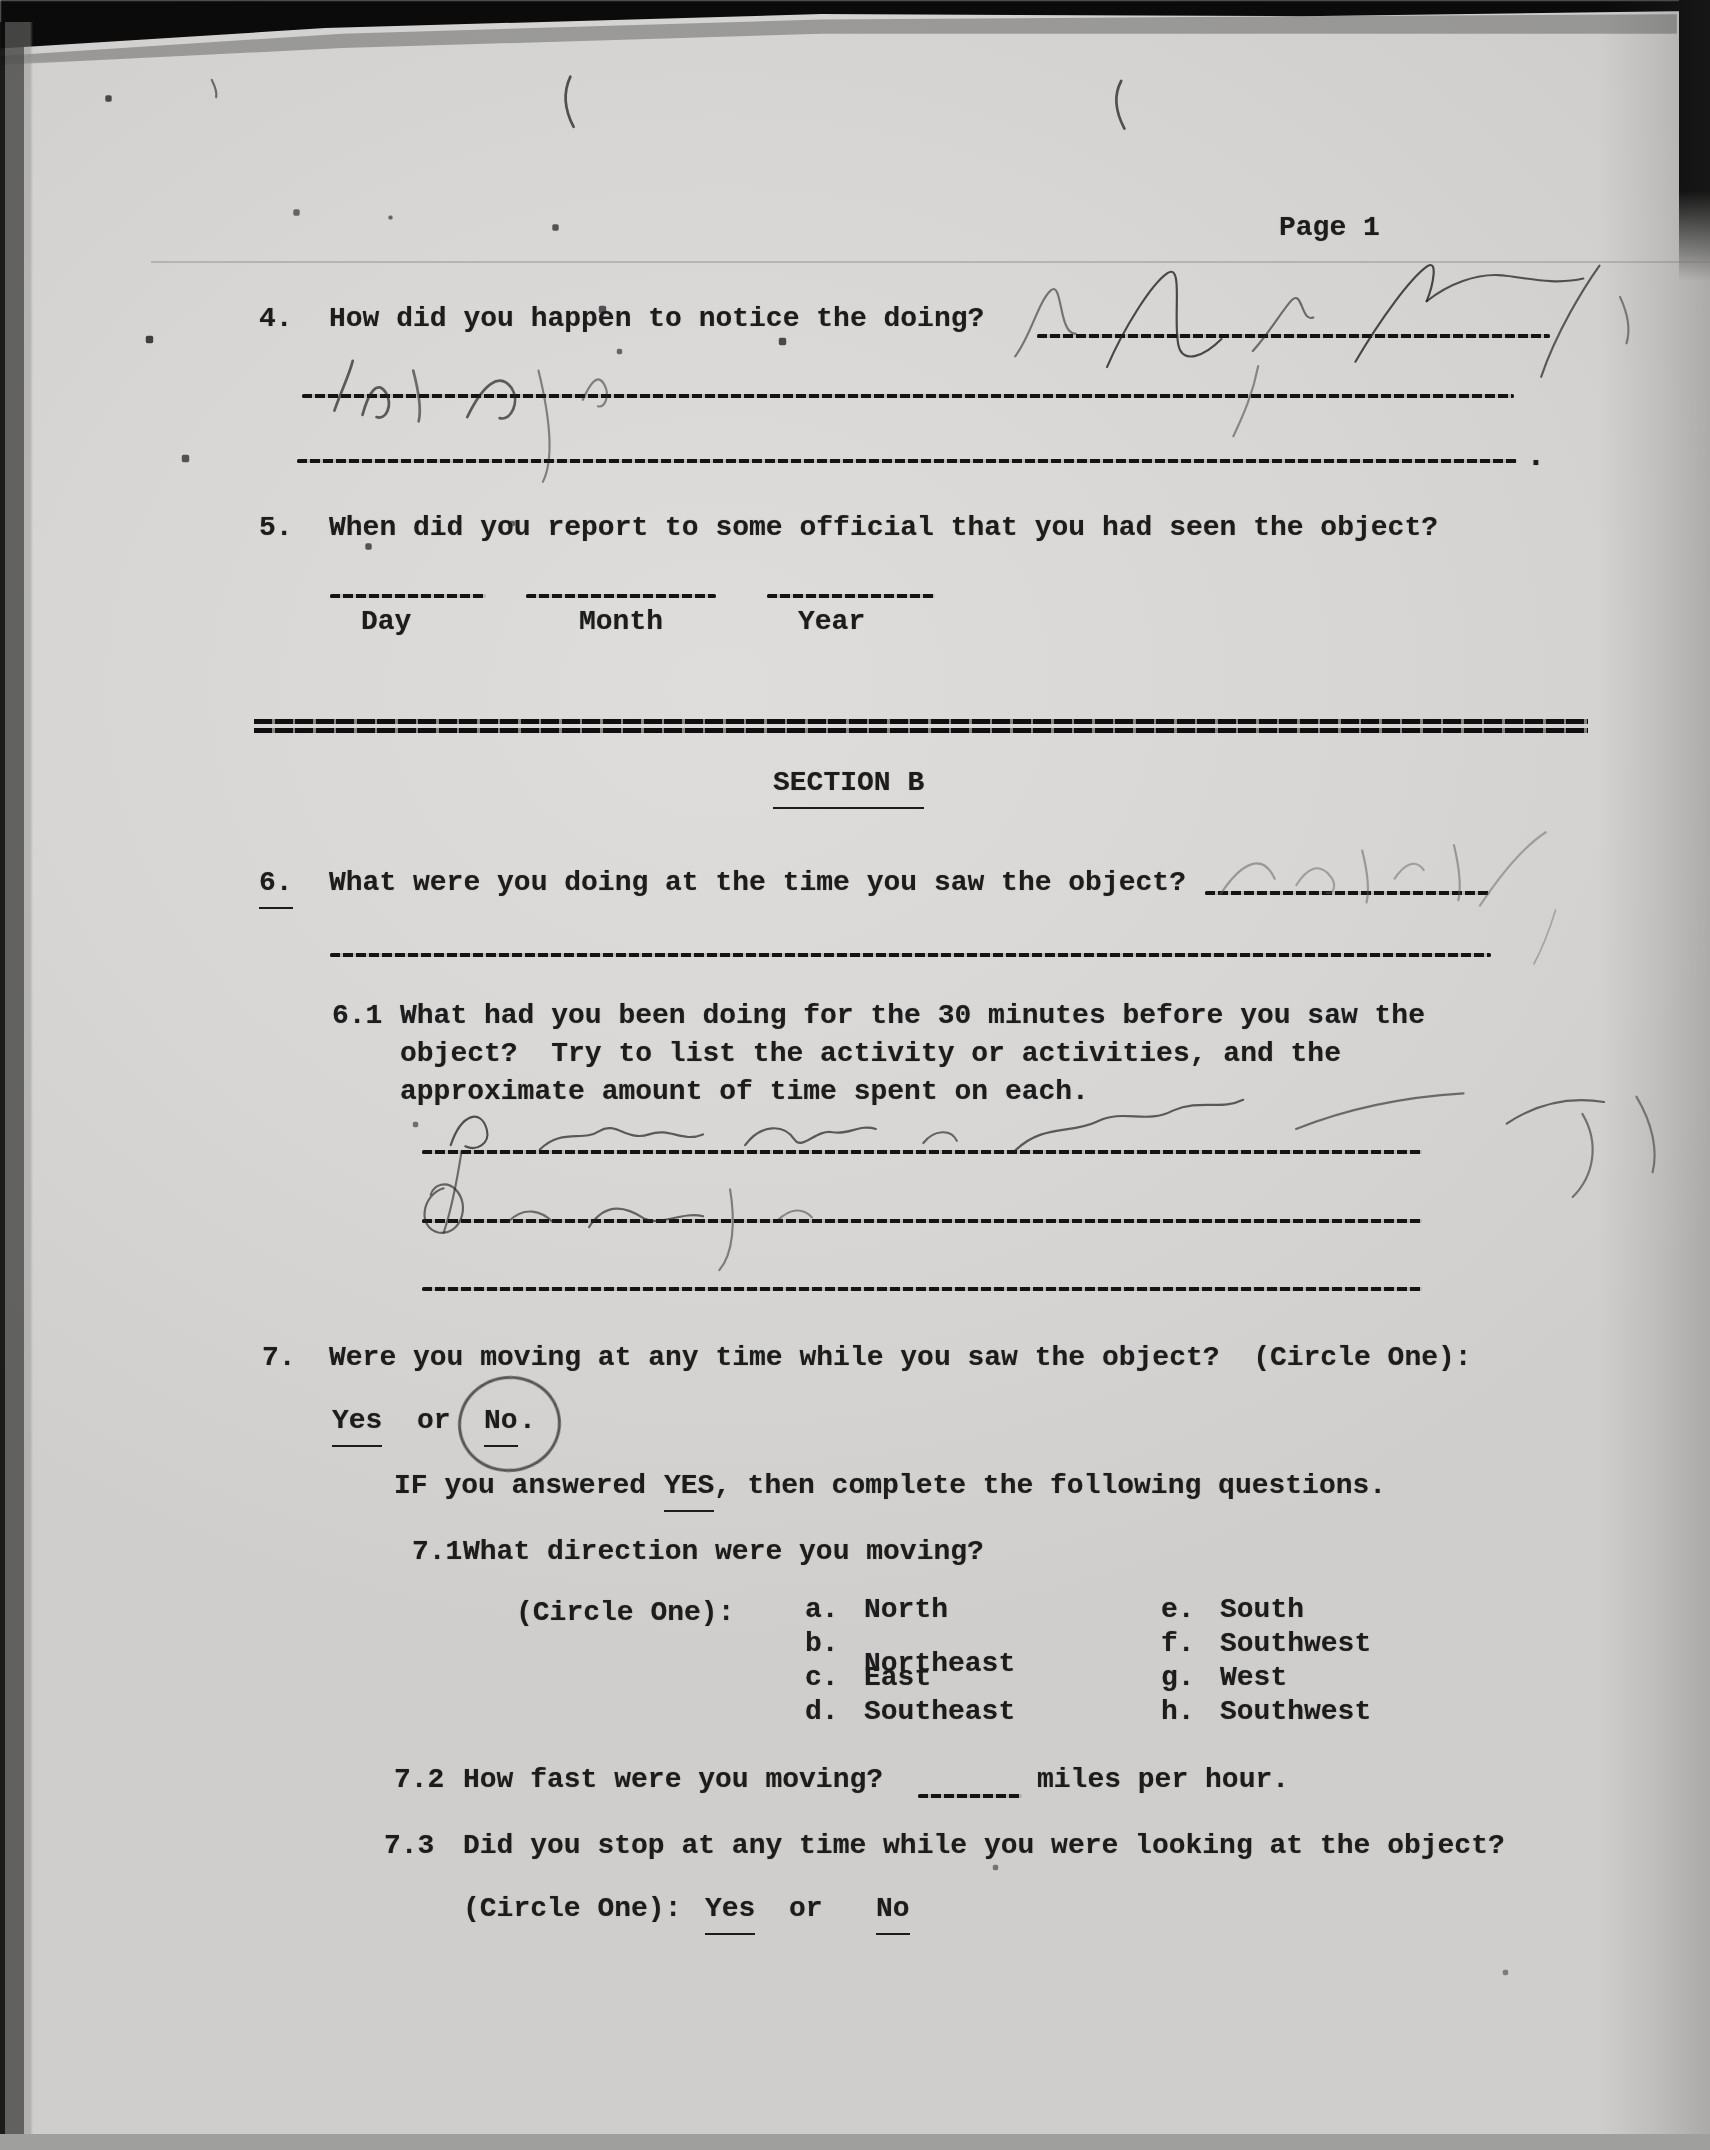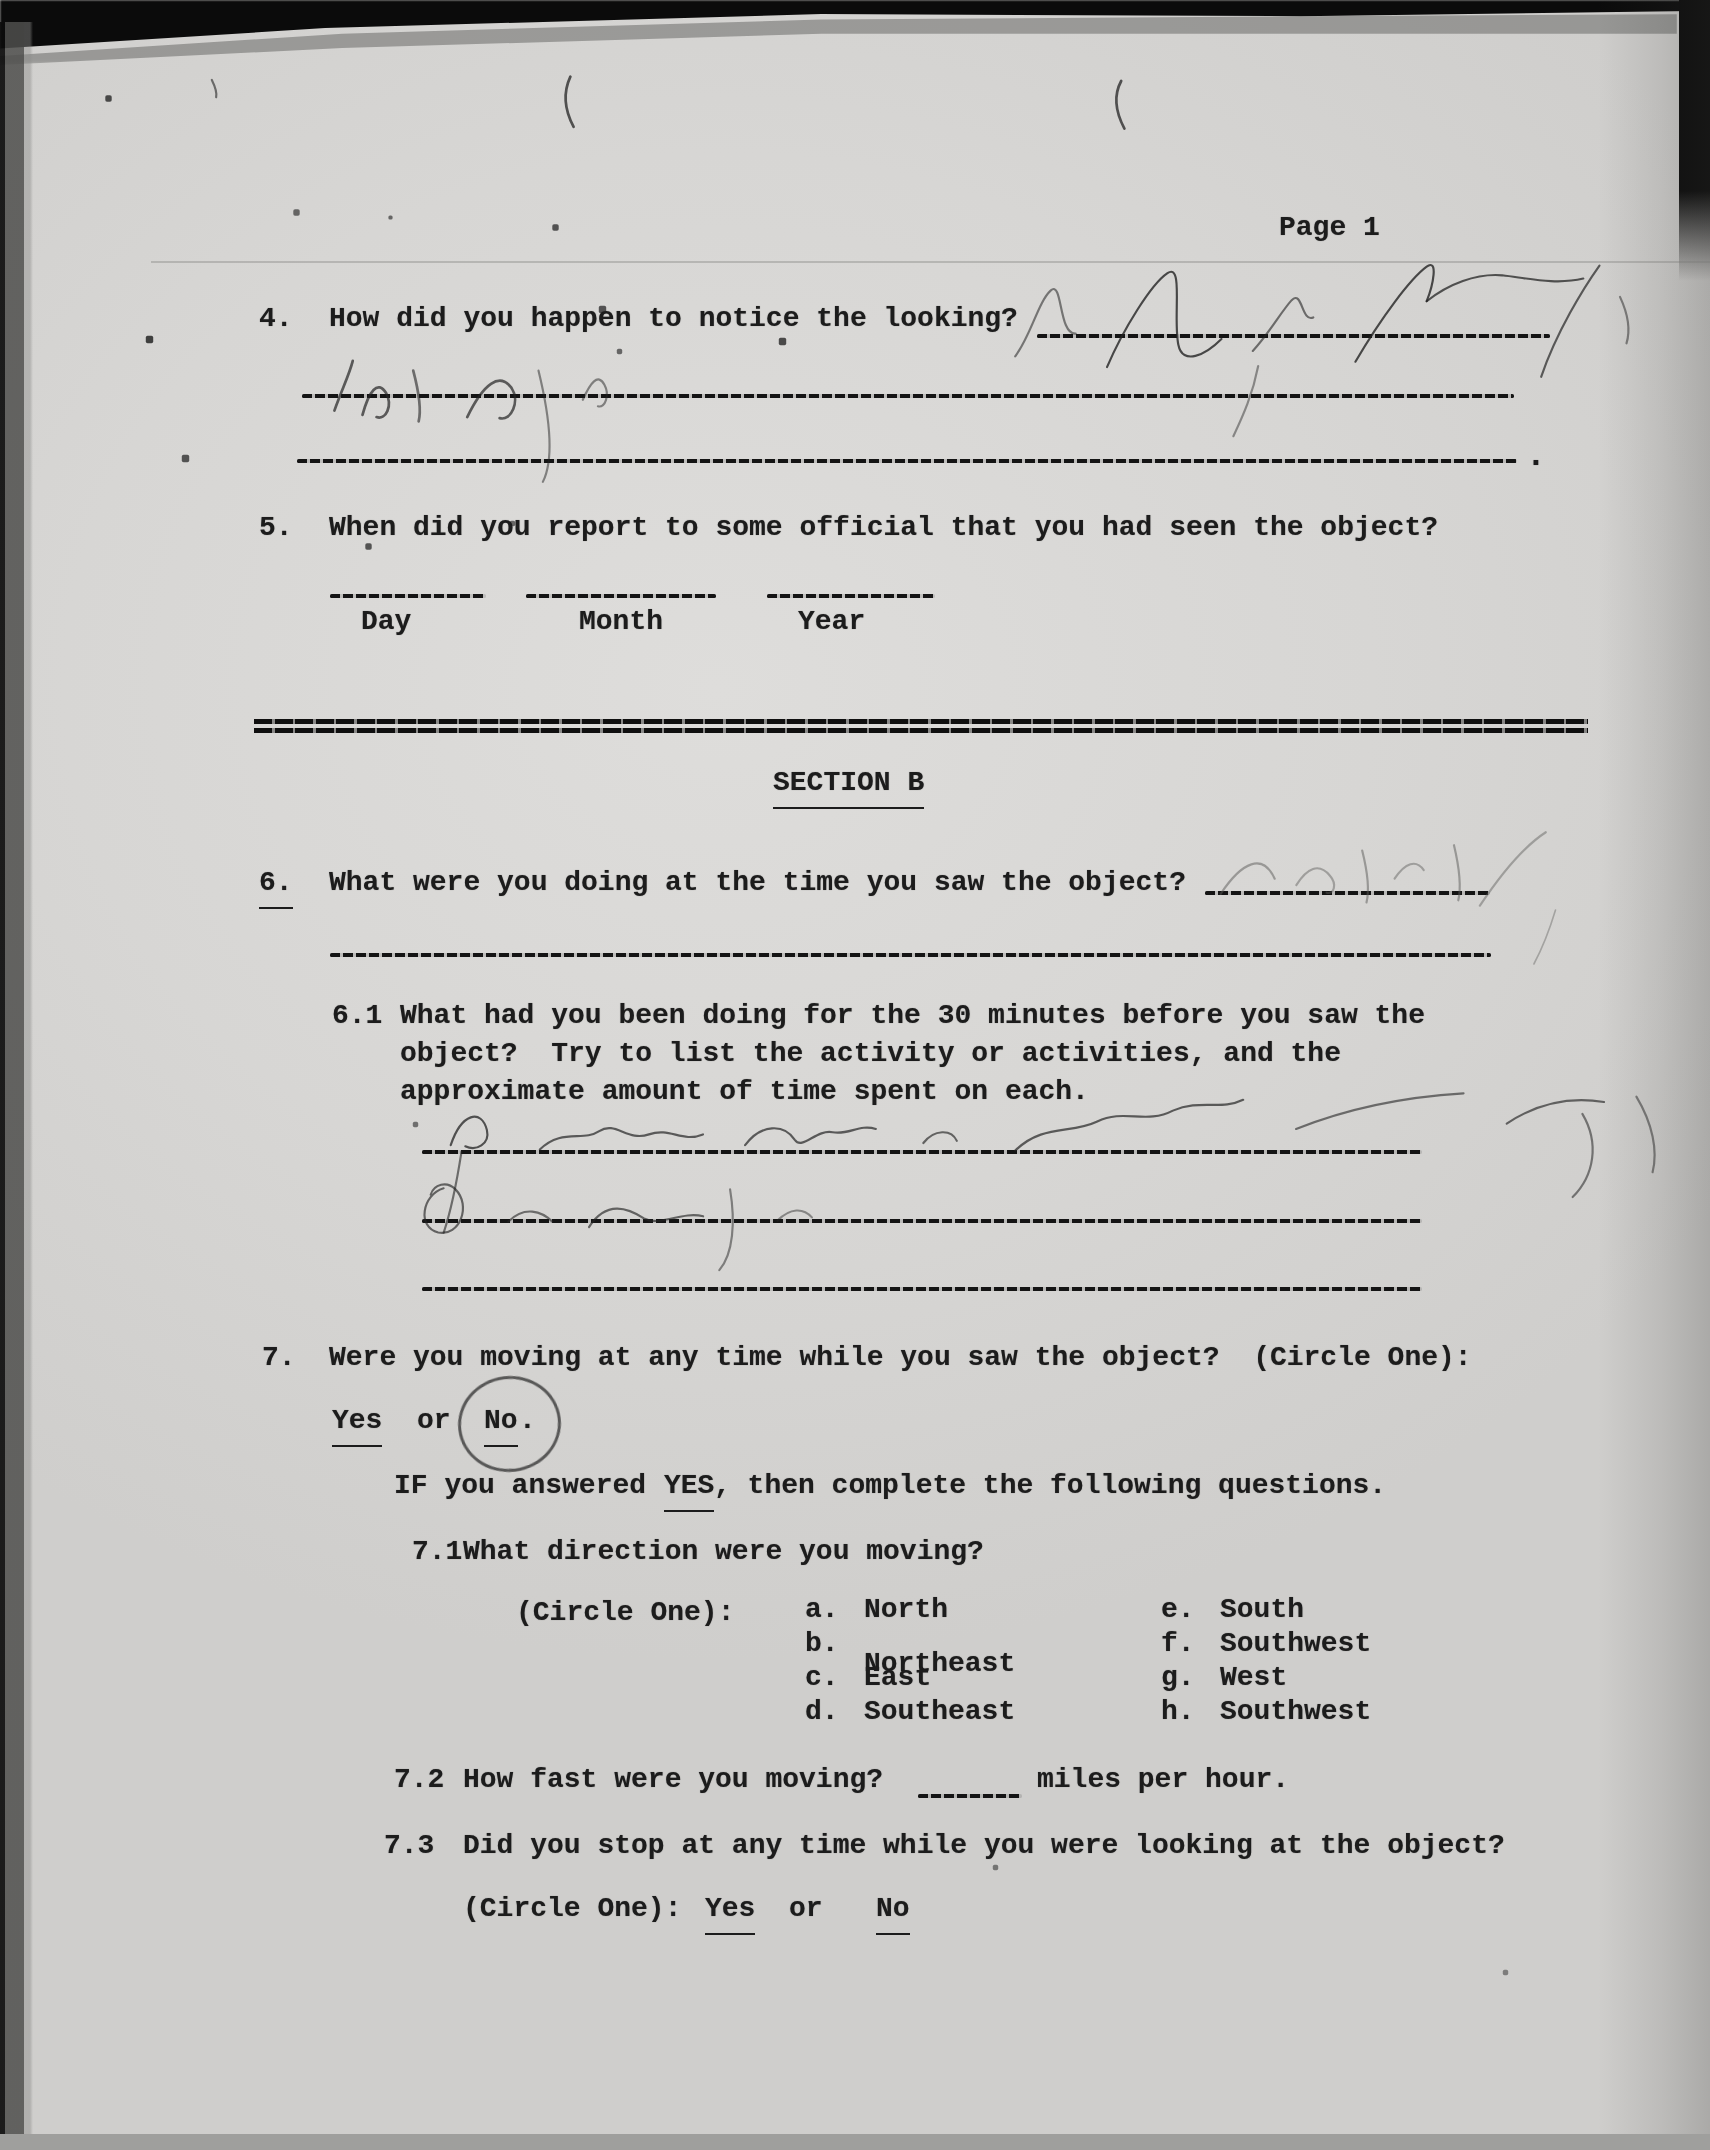--- a/index.html
+++ b/index.html
@@ -69,21 +69,21 @@
               1505px 1972px 0 2.2px rgba(25,25,25,.45);"></div>
 <svg class="hand" style="left:0;top:0;width:1711px;height:162px;" viewBox="0 0 3168 300">
   <path class="ink" stroke-width="5" opacity=".75" d="M1062,235 C1046,205 1042,172 1056,142"></path>
   <path class="ink" stroke-width="5" opacity=".75" d="M2082,238 C2066,208 2062,176 2076,150"></path>
   <path class="ink" stroke-width="4" opacity=".6" d="M392,148 C398,160 402,170 400,180"></path>
 </svg>
 
 <span class="t" style="left:1279px;top:212px;">Page 1</span>
 
 <span class="t" style="left:259px;top:303px;">4.</span>
-<span class="t" style="left:329px;top:303px;">How did you happen to notice the looking?</span>
+<span class="t" style="left:329px;top:303px;">How did you happen to notice the doing?</span>
 <div class="dash" style="left:1037px;top:334px;width:513px;"></div>
 <div class="dash" style="left:302px;top:394px;width:1212px;"></div>
 <div class="dash" style="left:297px;top:459px;width:1220px;"></div>
 <span class="t" style="left:1526px;top:438px;font-size:33px;">.</span>
 
 <svg class="hand" style="left:999px;top:232px;width:648px;height:173px;" viewBox="0 0 1200 320" aria-label="handwritten answer, illegible cursive ink">
   <path class="ink" stroke-width="4" opacity=".55" d="M30,230 C60,190 72,130 96,108 C118,88 110,190 142,188"></path>
   <path class="ink" stroke-width="4" opacity=".8" d="M200,250 C230,180 282,96 312,76 C342,56 322,158 332,208 C340,248 382,228 412,198"></path>
   <path class="ink" stroke-width="4" opacity=".6" d="M470,220 C500,188 522,148 542,126 C562,106 560,168 582,158"></path>
   <path class="ink" stroke-width="4" opacity=".45" d="M480,248 C470,300 452,340 434,378"></path>

